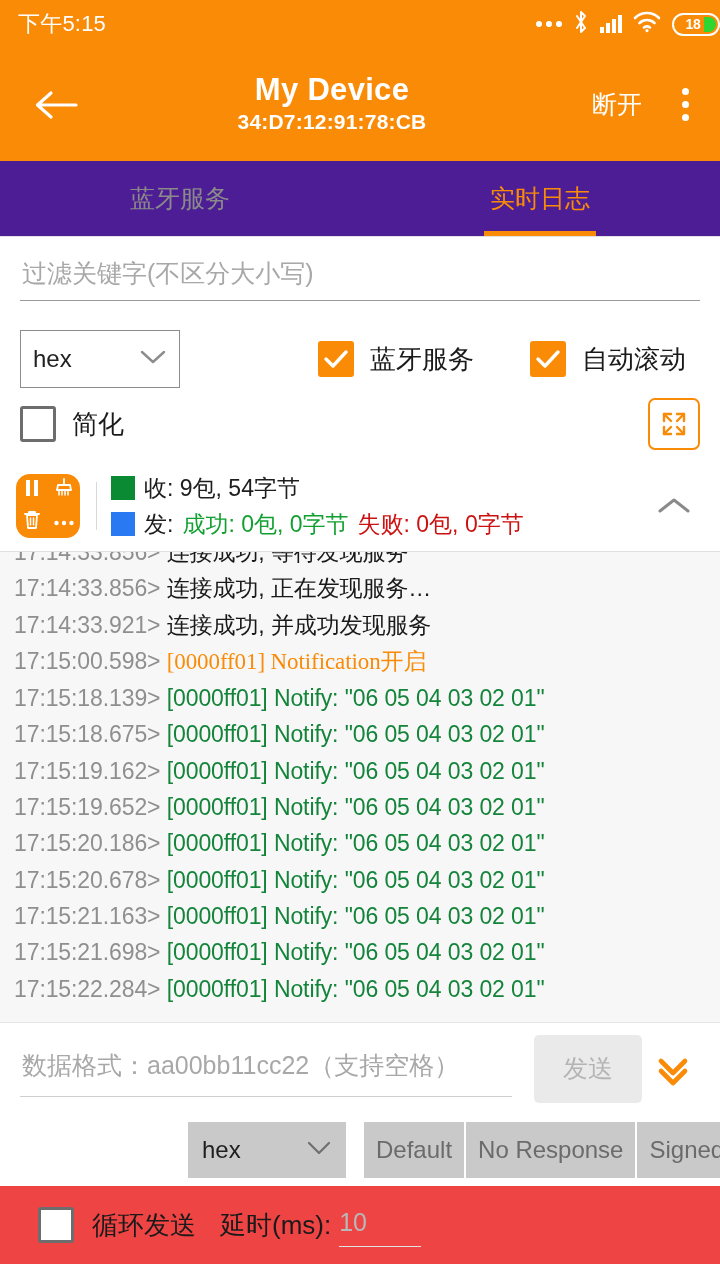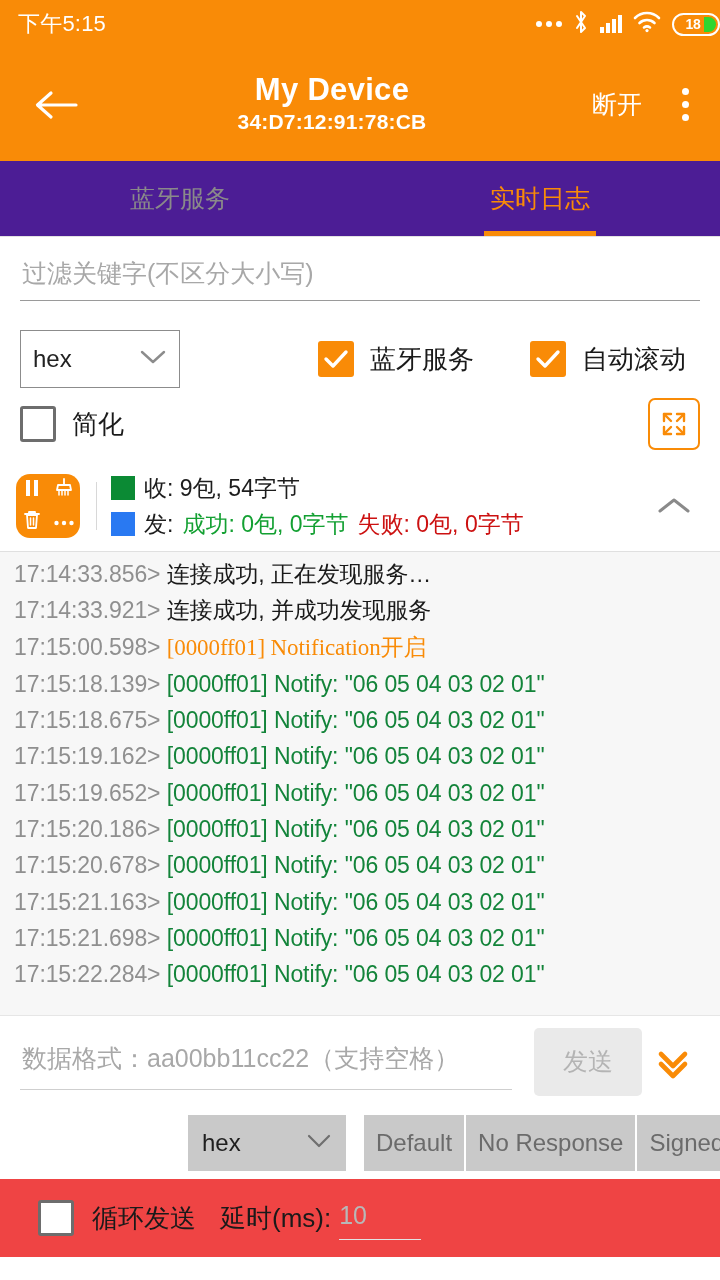--- a/index.html
+++ b/index.html
@@ -336,20 +336,21 @@
     </div>
     <div class="collapse-chev">
       <svg width="38" height="24" viewBox="0 0 38 24">
           <path d="M5 17 L19 6 L33 17" fill="none" stroke="#8a8a8a" stroke-width="3" stroke-linecap="round" stroke-linejoin="round"></path>
         </svg>
     </div>
   </div>
 
   <div class="log">
     <div class="log-inner">
+        <div class="log-line clipped"><span class="ts">17:14:33.856&gt; </span><span class="msg-black">连接成功, 等待发现服务</span></div>
         <div class="log-line"><span class="ts">17:14:33.856&gt; </span><span class="msg-black">连接成功, 正在发现服务…</span></div>
         <div class="log-line"><span class="ts">17:14:33.921&gt; </span><span class="msg-black">连接成功, 并成功发现服务</span></div>
         <div class="log-line"><span class="ts">17:15:00.598&gt; </span><span class="msg-orange">[0000ff01] Notification开启</span></div>
         <div class="log-line"><span class="ts">17:15:18.139&gt; </span><span class="msg-green">[0000ff01] Notify: "06 05 04 03 02 01"</span></div>
         <div class="log-line"><span class="ts">17:15:18.675&gt; </span><span class="msg-green">[0000ff01] Notify: "06 05 04 03 02 01"</span></div>
         <div class="log-line"><span class="ts">17:15:19.162&gt; </span><span class="msg-green">[0000ff01] Notify: "06 05 04 03 02 01"</span></div>
         <div class="log-line"><span class="ts">17:15:19.652&gt; </span><span class="msg-green">[0000ff01] Notify: "06 05 04 03 02 01"</span></div>
         <div class="log-line"><span class="ts">17:15:20.186&gt; </span><span class="msg-green">[0000ff01] Notify: "06 05 04 03 02 01"</span></div>
         <div class="log-line"><span class="ts">17:15:20.678&gt; </span><span class="msg-green">[0000ff01] Notify: "06 05 04 03 02 01"</span></div>
         <div class="log-line"><span class="ts">17:15:21.163&gt; </span><span class="msg-green">[0000ff01] Notify: "06 05 04 03 02 01"</span></div>

